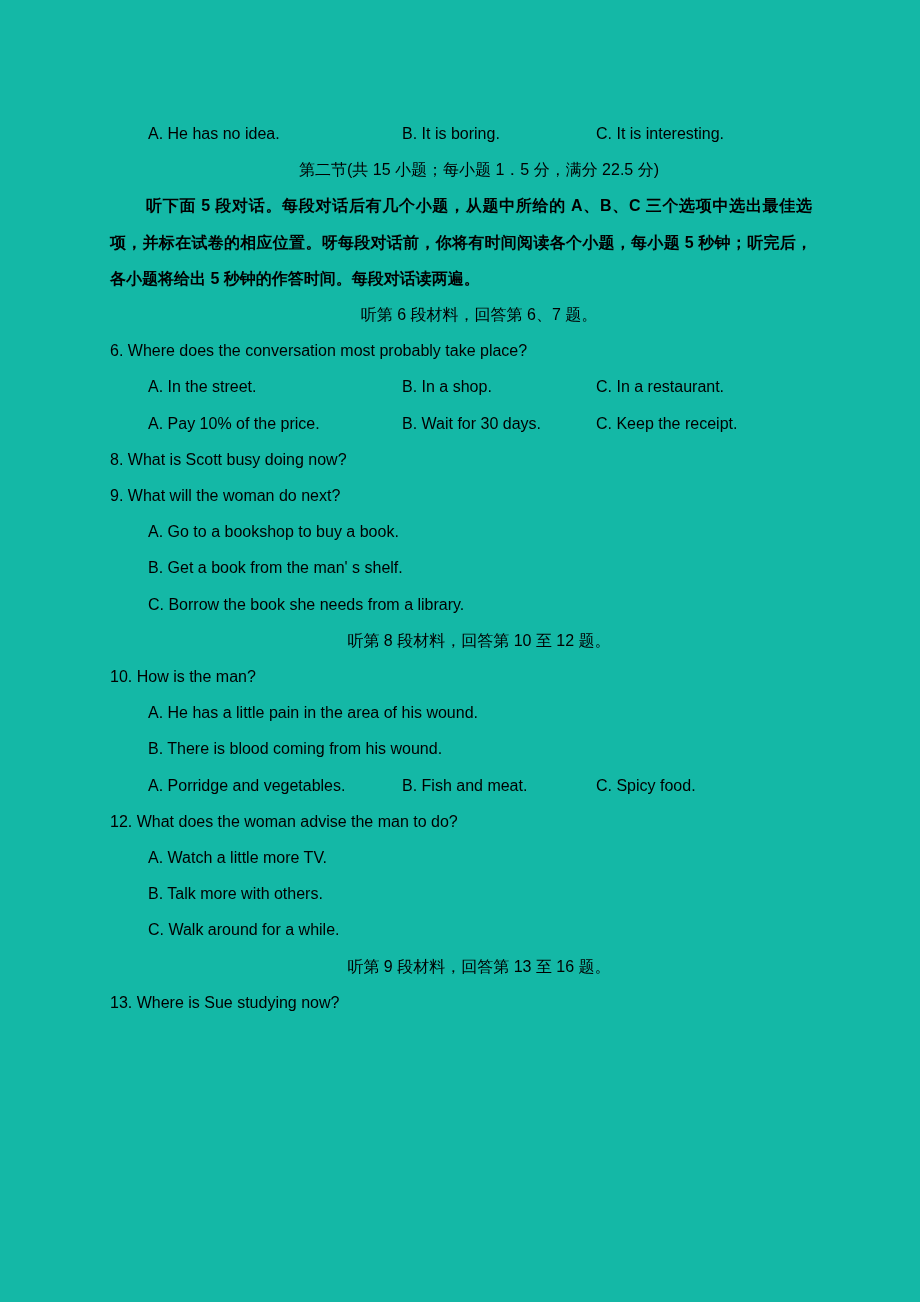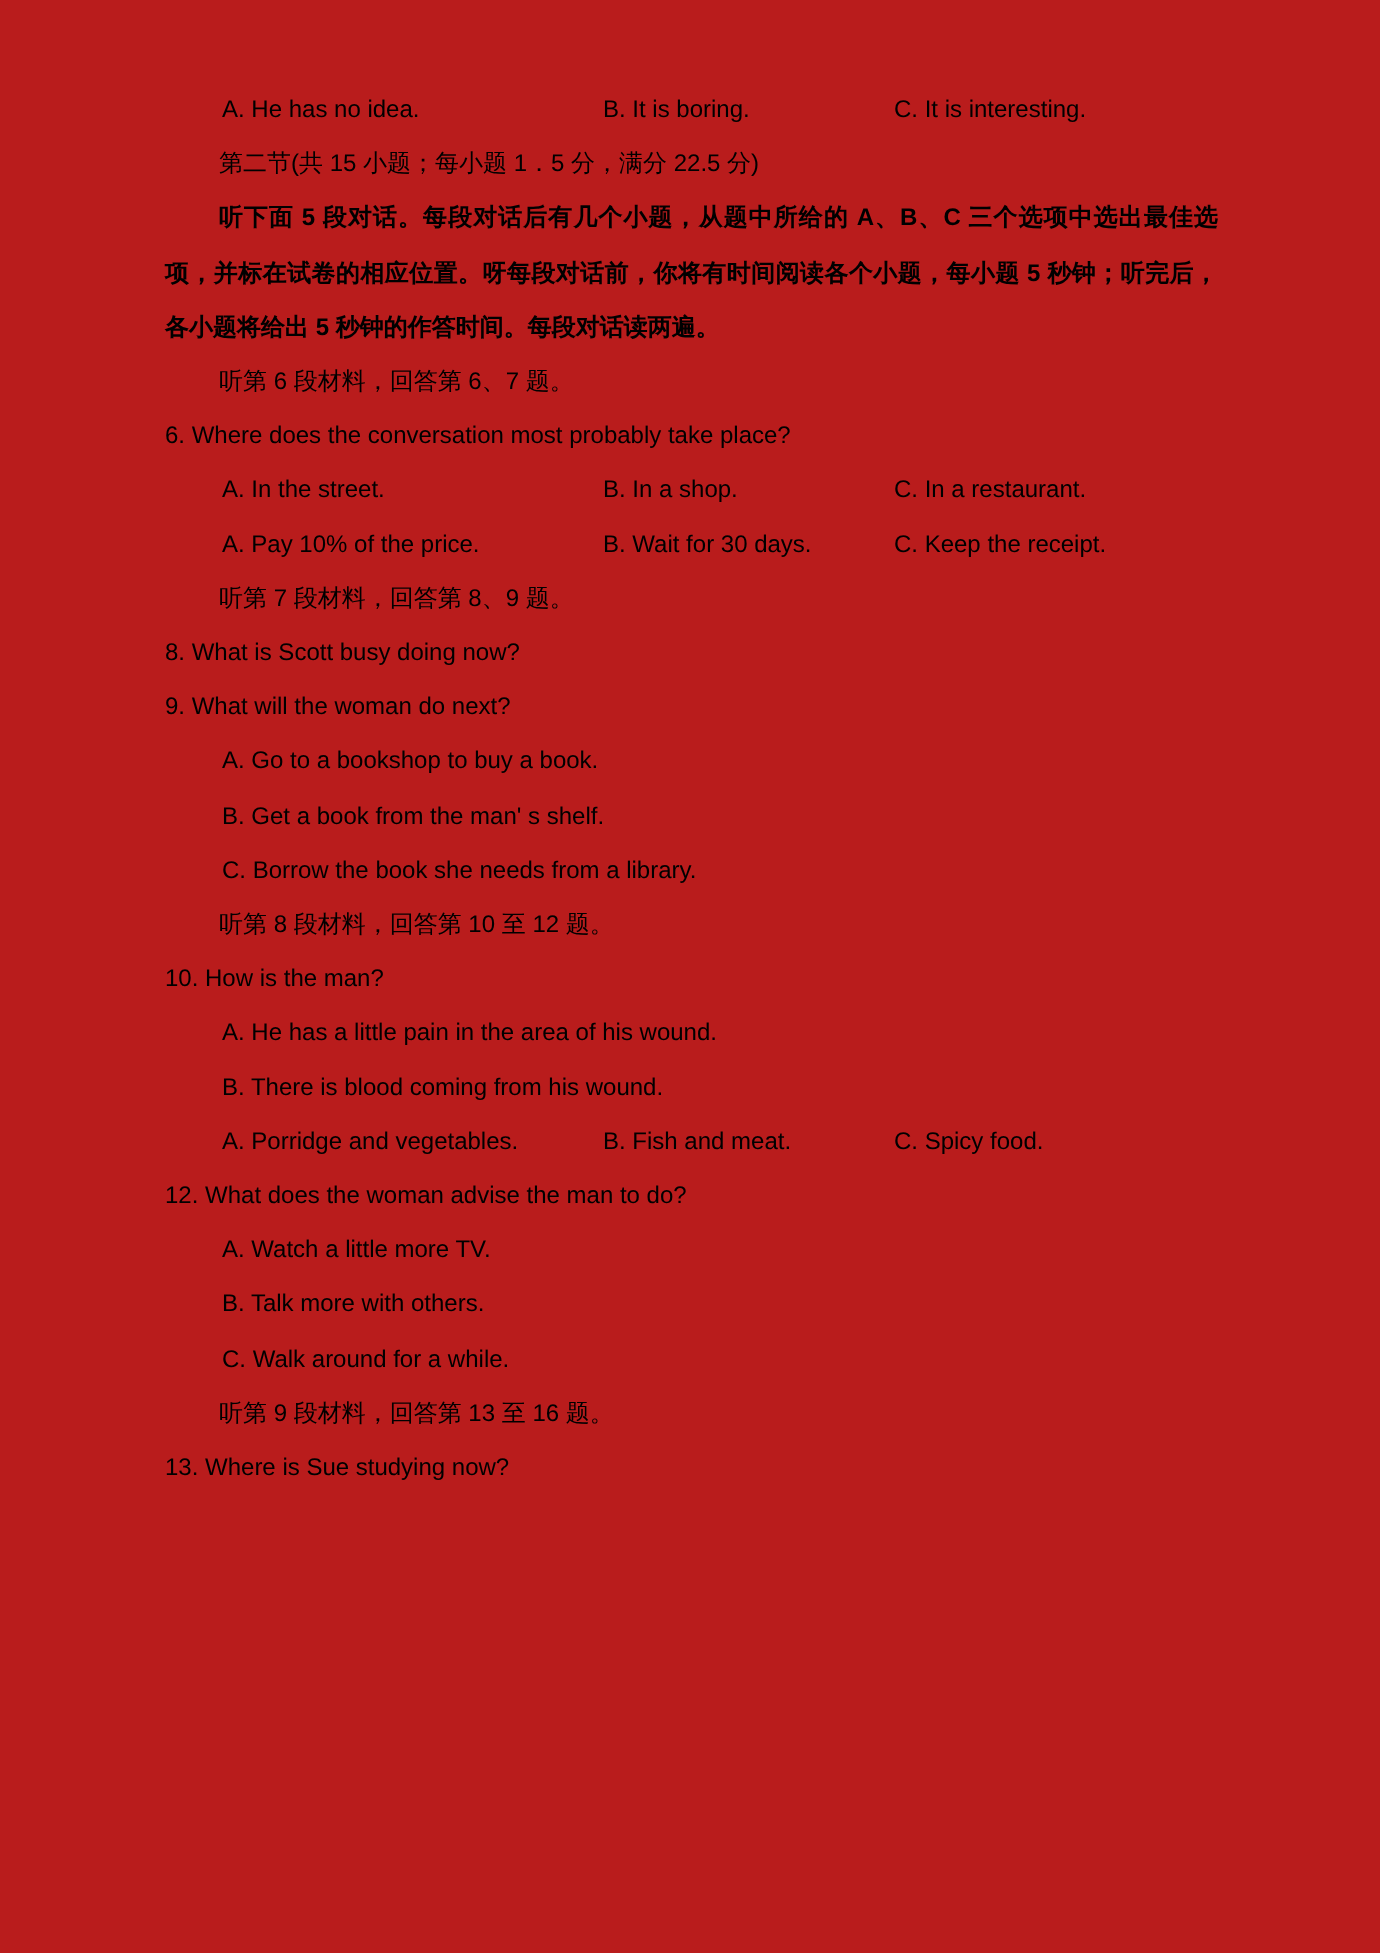--- a/index.html
+++ b/index.html
@@ -5,33 +5,34 @@
   html, body {
     margin: 0;
     padding: 0;
     background: #ffffff;
   }
   .page {
     position: relative;
     width: 920px;
     height: 1302px;
     box-sizing: border-box;
-    background: #b91c1c;
+    background: #14b8a6;
     color: #000000;
     font-family: "Liberation Sans", "DejaVu Sans", sans-serif;
     font-size: 16px;
-    padding: 56px 108px 0 110px;
+    padding: 116px 108px 0 110px;
     overflow: hidden;
   }
   .line {
     line-height: 36.2px;
     white-space: pre-wrap;
   }
   .line.chinese {
     padding-left: 36px;
+    text-align: center;
   }
   .line.paragraph {
     text-align: justify;
     text-indent: 36px;
     font-weight: bold;
   }
   .line.option {
     padding-left: 38px;
   }
   .line.options3 {
@@ -47,21 +48,20 @@
 <body>
 
 <div class="page">
     <div class="line options3"><span class="opt-cell">A. He has no idea.</span><span class="opt-cell">B. It is boring.</span><span class="opt-cell">C. It is interesting.</span></div>
     <div class="line chinese">第二节(共 15 小题；每小题 1．5 分，满分 22.5 分)</div>
     <div class="line paragraph">听下面 5 段对话。每段对话后有几个小题，从题中所给的 A、B、C 三个选项中选出最佳选项，并标在试卷的相应位置。呀每段对话前，你将有时间阅读各个小题，每小题 5 秒钟；听完后，各小题将给出 5 秒钟的作答时间。每段对话读两遍。</div>
     <div class="line chinese">听第 6 段材料，回答第 6、7 题。</div>
     <div class="line question">6. Where does the conversation most probably take place?</div>
     <div class="line options3"><span class="opt-cell">A. In the street.</span><span class="opt-cell">B. In a shop.</span><span class="opt-cell">C. In a restaurant.</span></div>
     <div class="line options3"><span class="opt-cell">A. Pay 10% of the price.</span><span class="opt-cell">B. Wait for 30 days.</span><span class="opt-cell">C. Keep the receipt.</span></div>
-    <div class="line chinese">听第 7 段材料，回答第 8、9 题。</div>
     <div class="line question">8. What is Scott busy doing now?</div>
     <div class="line question">9. What will the woman do next?</div>
     <div class="line option">A. Go to a bookshop to buy a book.</div>
     <div class="line option">B. Get a book from the man' s shelf.</div>
     <div class="line option">C. Borrow the book she needs from a library.</div>
     <div class="line chinese">听第 8 段材料，回答第 10 至 12 题。</div>
     <div class="line question">10. How is the man?</div>
     <div class="line option">A. He has a little pain in the area of his wound.</div>
     <div class="line option">B. There is blood coming from his wound.</div>
     <div class="line options3"><span class="opt-cell">A. Porridge and vegetables.</span><span class="opt-cell">B. Fish and meat.</span><span class="opt-cell">C. Spicy food.</span></div>

